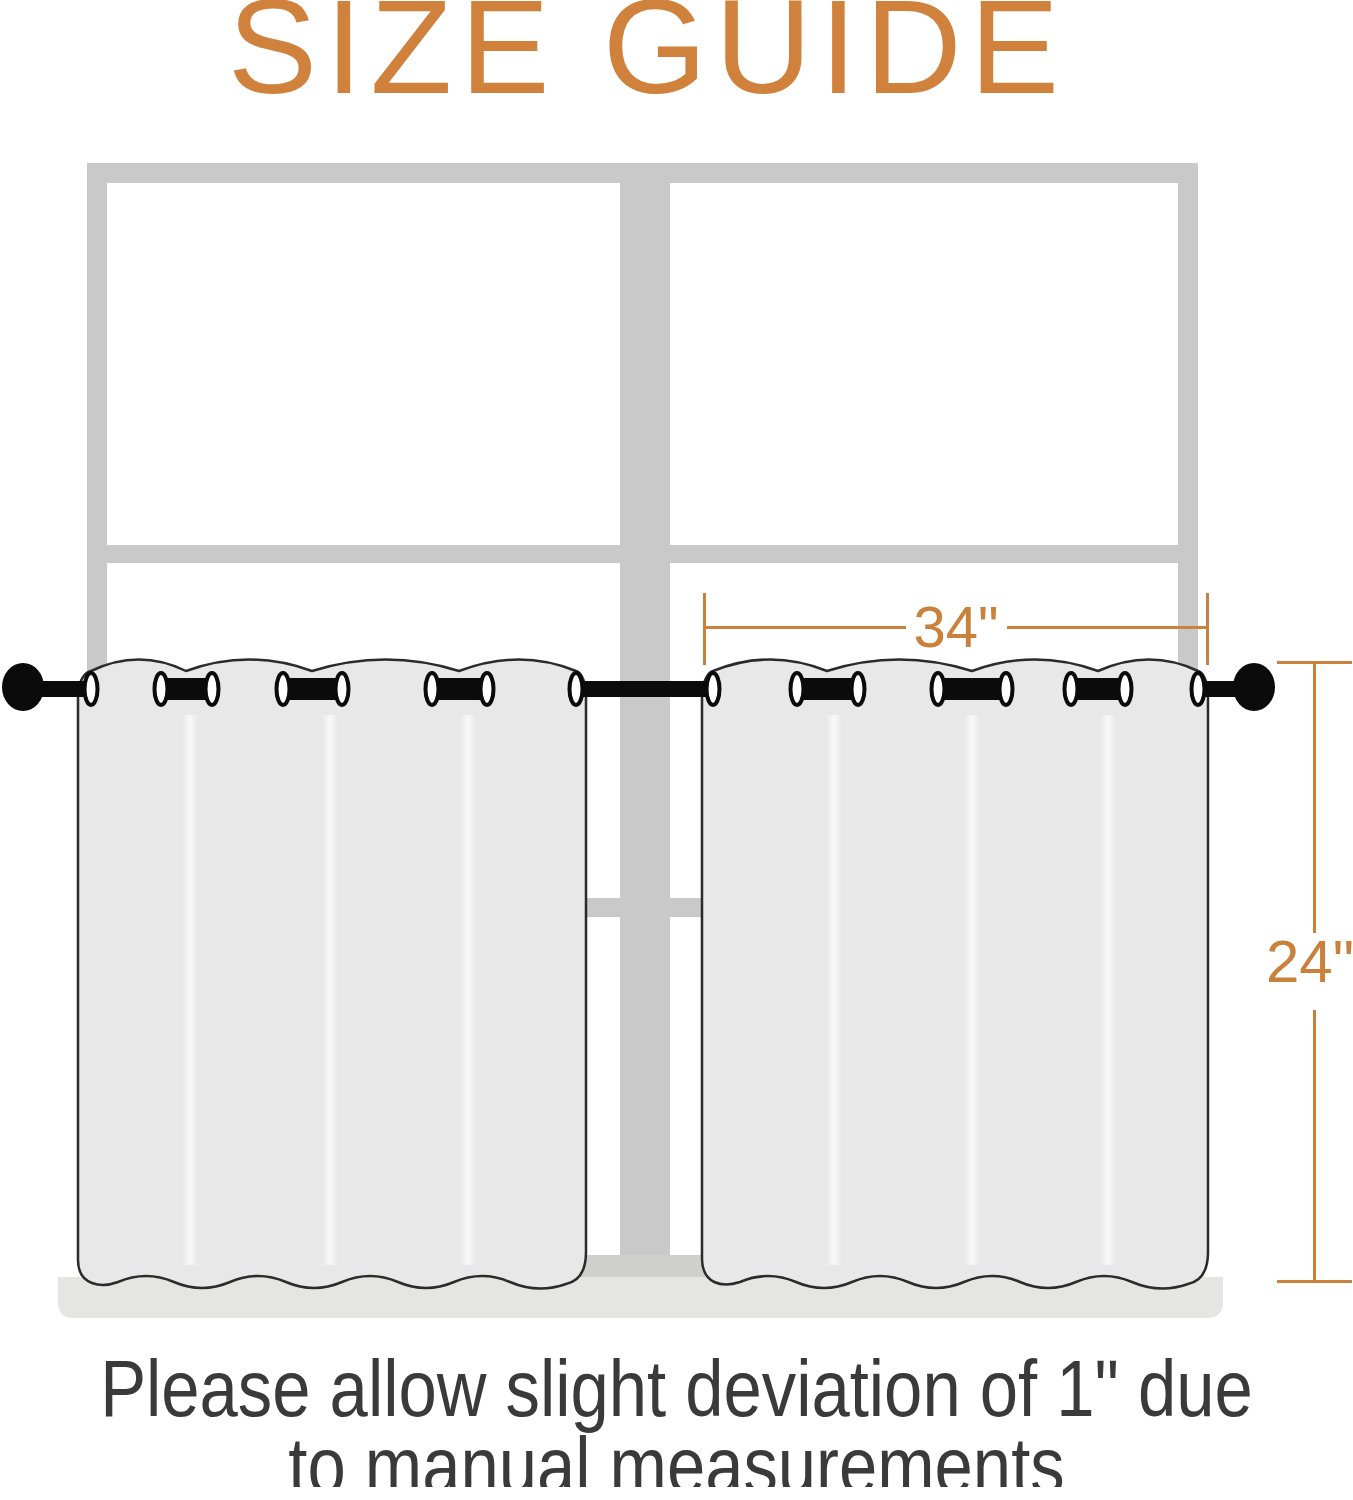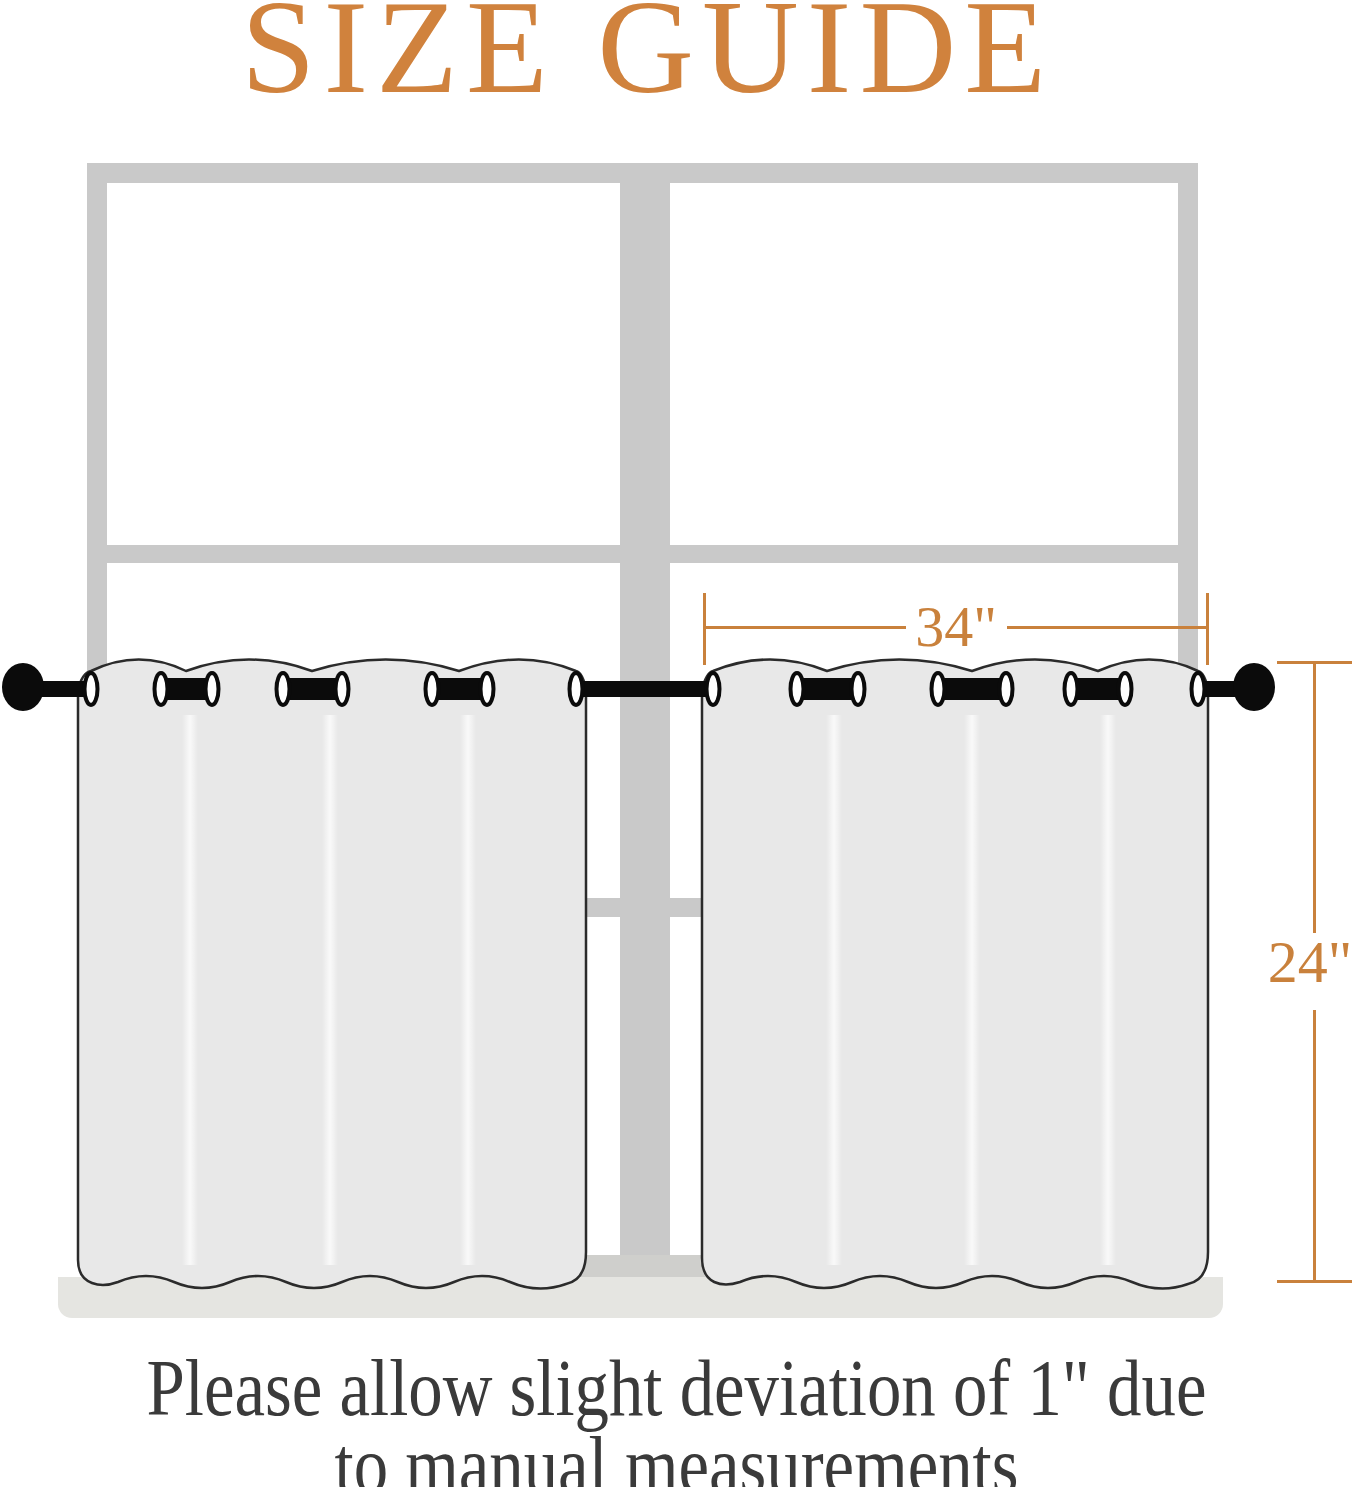--- a/index.html
+++ b/index.html
@@ -1,18 +1,18 @@
 <!DOCTYPE html>
 <html><head>
 <meta charset="utf-8">
 <style>
   html,body{margin:0;padding:0;background:#fff;}
   #canvas{
     position:relative;width:1353px;height:1487px;background:#ffffff;
-    overflow:hidden;font-family:Liberation Serif, serif;
+    overflow:hidden;font-family:Liberation Sans, sans-serif;
   }
   .abs{position:absolute;}
   
   #title{
     top:-20px;left:0;width:100%;text-align:center;
     font-size:134px;line-height:1;letter-spacing:8px;
     color:#d0823d;transform:translateX(-29px);white-space:nowrap;
   }
   
   #window-frame{left:87px;top:163px;width:1111px;height:1114px;background:#c9c9c9;}

